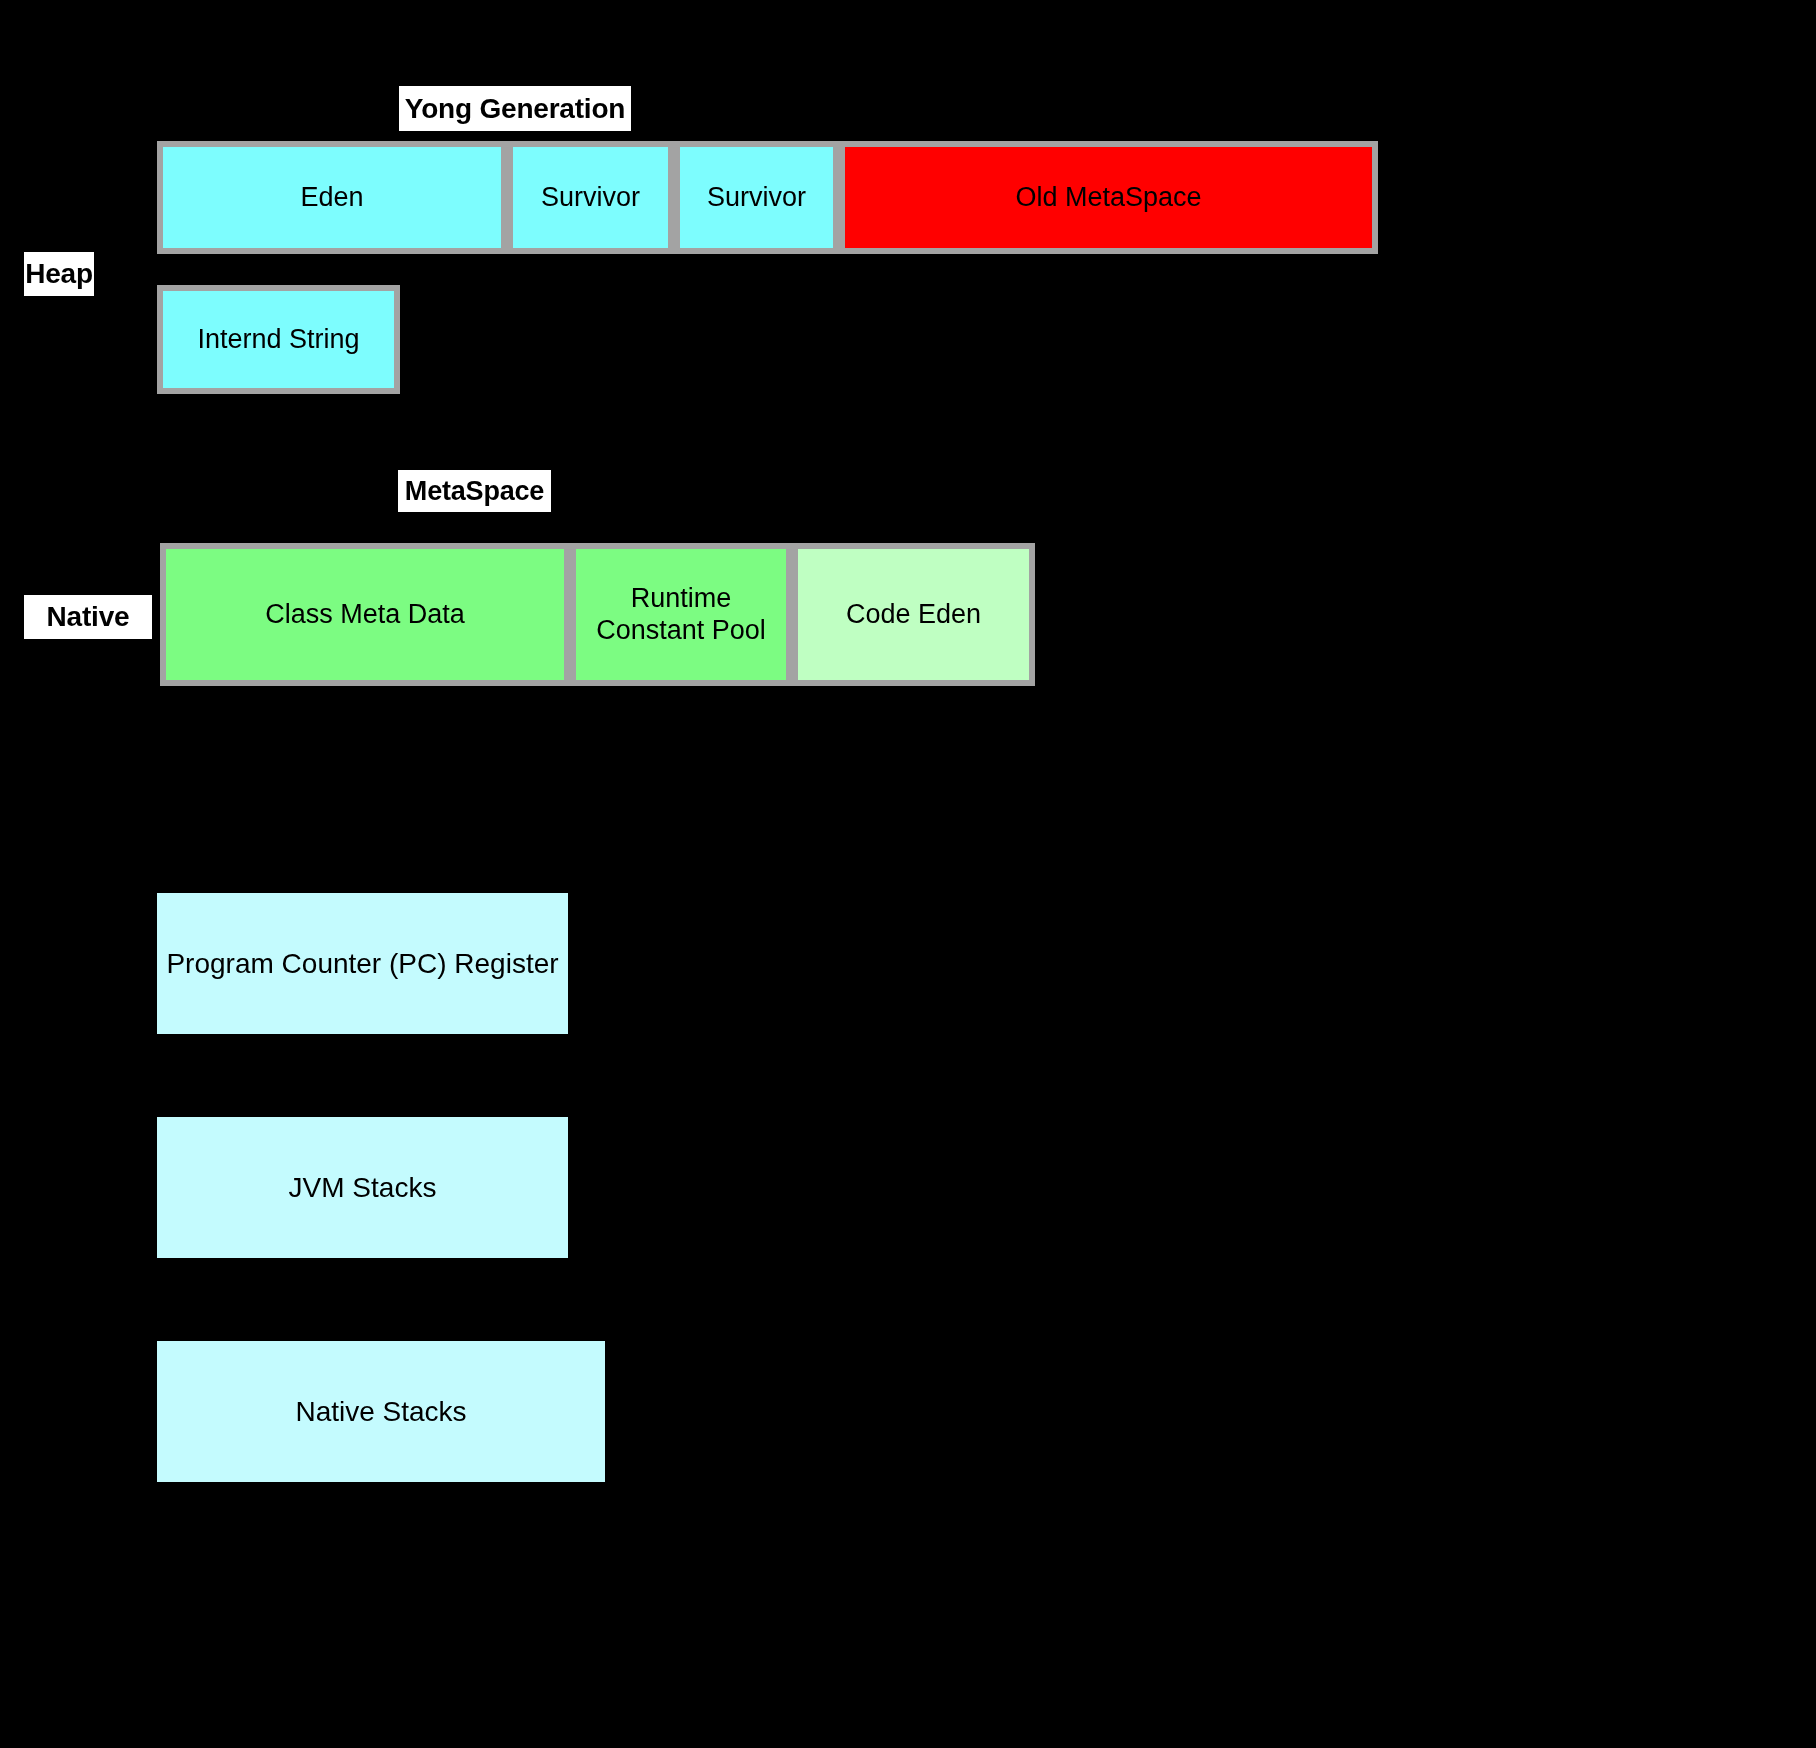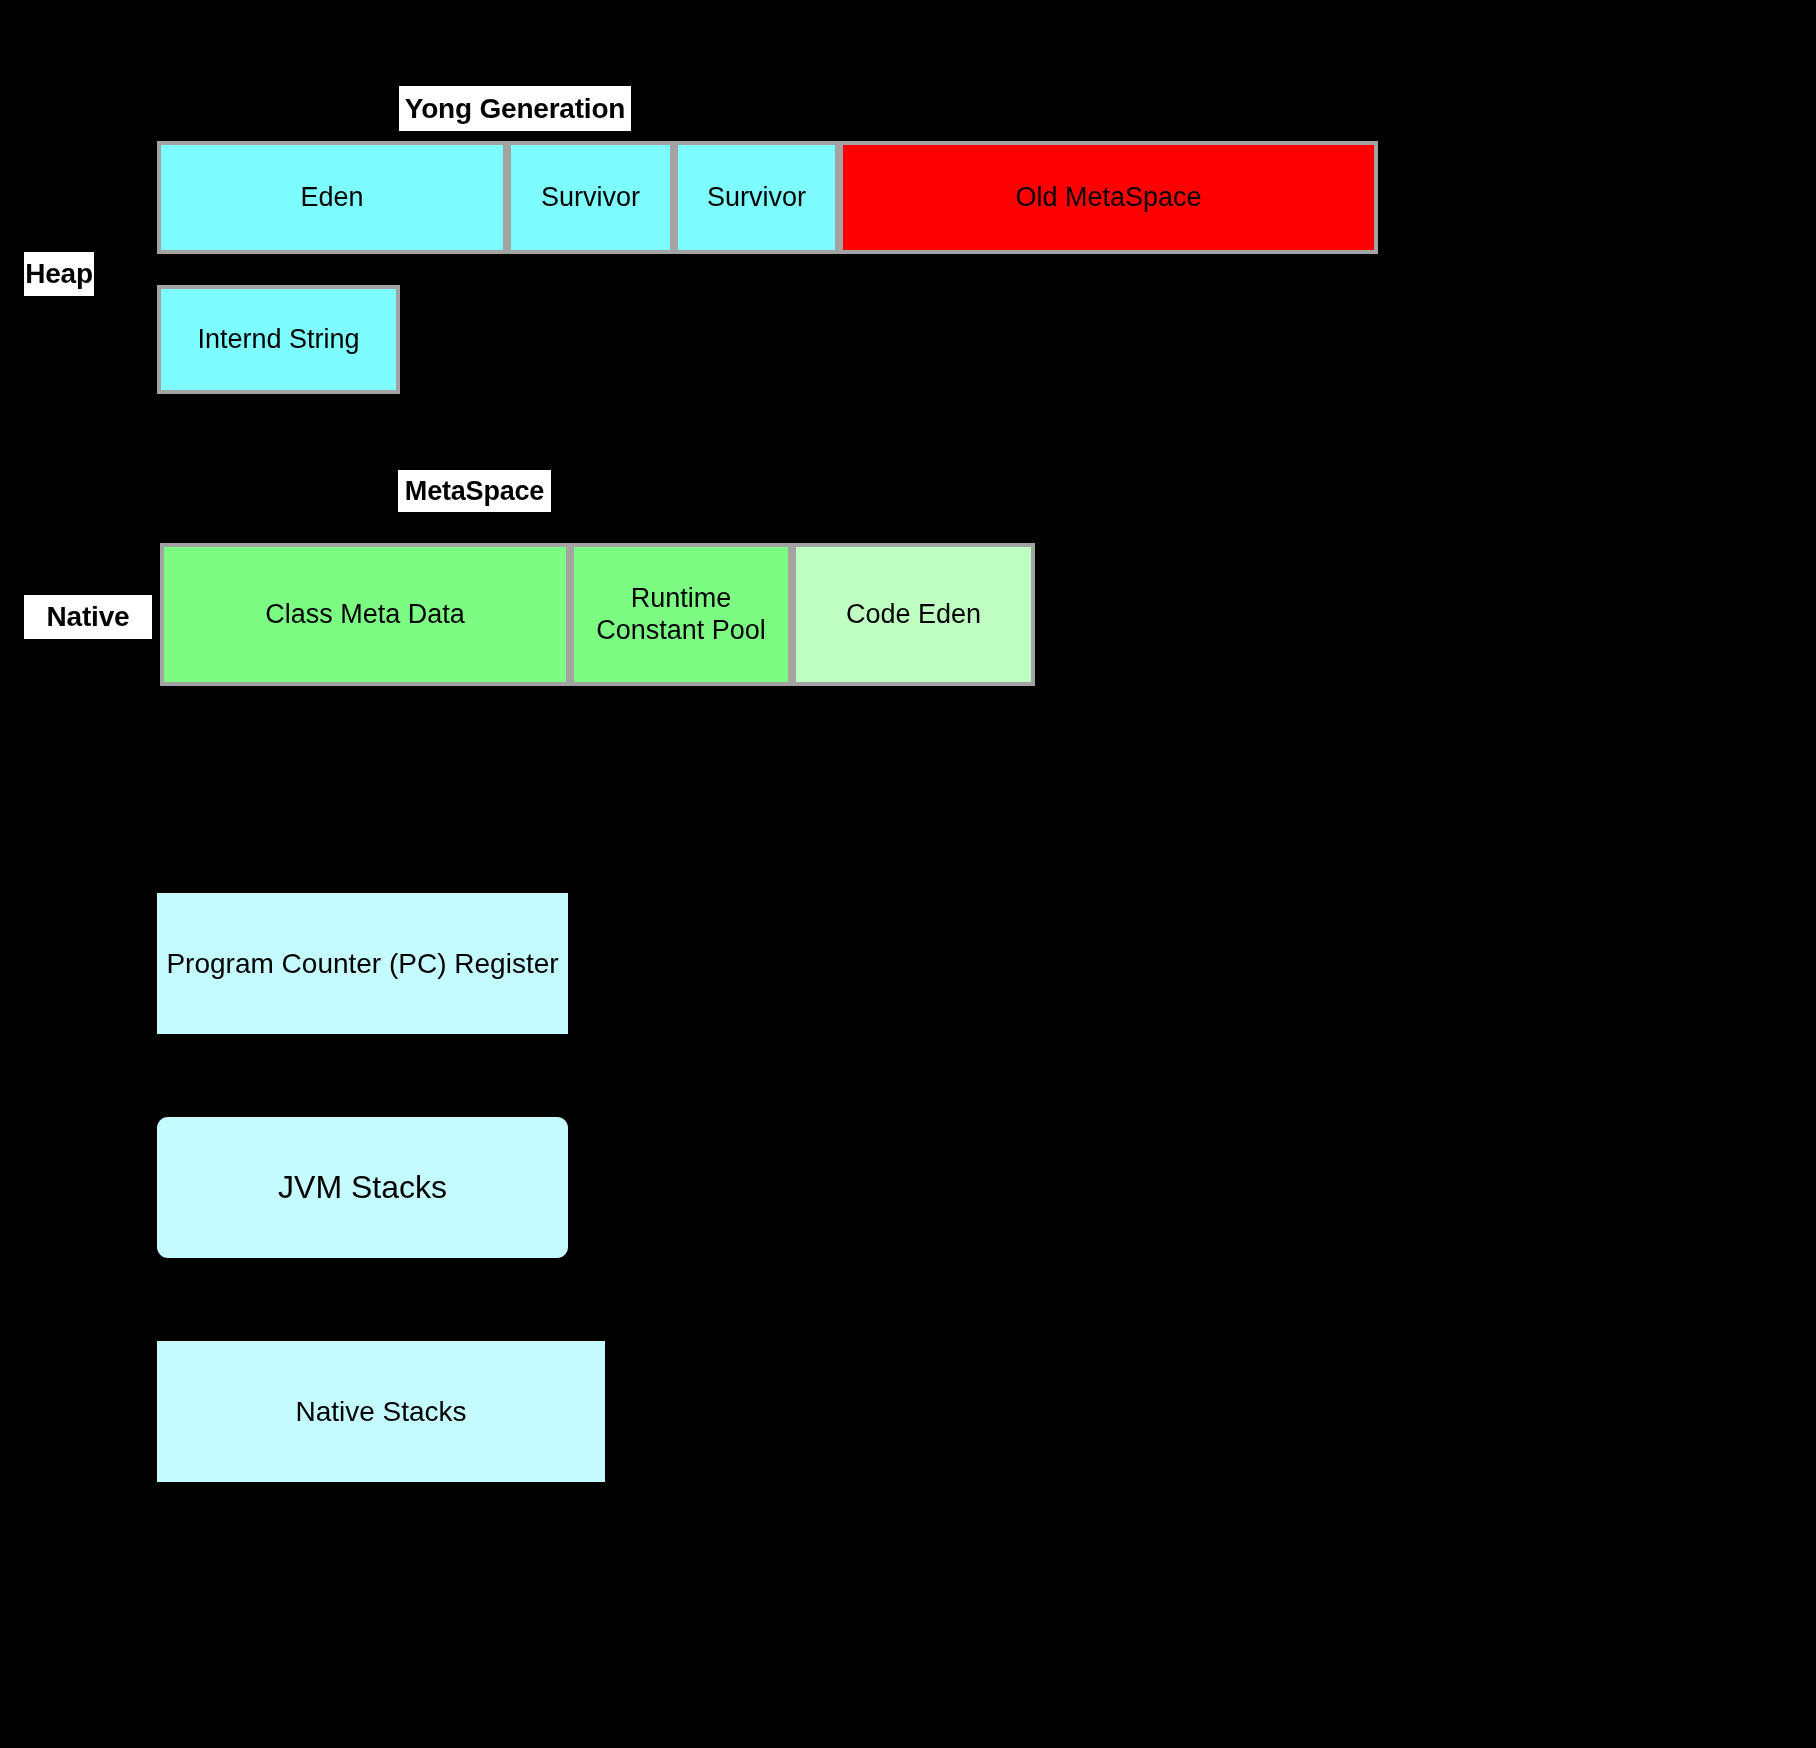--- a/index.html
+++ b/index.html
@@ -34,21 +34,21 @@
     position: absolute;
     box-sizing: border-box;
     display: flex;
     align-items: center;
     justify-content: center;
     text-align: center;
     color: #000000;
     line-height: 1.18;
   }
   .bordered {
-    border: 4px solid #a3a3a3;
+    border: 6px solid #a3a3a3;
   }
 
   .cyan      { background: #7DFDFE; }
   .red       { background: #FF0000; }
   .green     { background: #7CFC82; }
   .lightgreen{ background: #BFFFC2; }
   .lightcyan { background: #C4FBFE; }
 
   .label-line { display: block; }
 </style>
@@ -81,17 +81,17 @@
     <span>
       <span class="label-line">Runtime</span>
       <span class="label-line">Constant Pool</span>
     </span>
   </div>
 
   <div class="box bordered lightgreen" style="left:792px; top:543px; width:243px; height:143px; font-size:27px;">Code Eden</div>
 
   <div class="box lightcyan" style="left:157px; top:893px; width:411px; height:141px; font-size:28px;">Program Counter (PC) Register</div>
 
-  <div class="box lightcyan" style="left:157px; top:1117px; width:411px; height:141px; font-size:32px;border-radius:11px;">JVM Stacks</div>
+  <div class="box lightcyan" style="left:157px; top:1117px; width:411px; height:141px; font-size:28px;">JVM Stacks</div>
 
   <div class="box lightcyan" style="left:157px; top:1341px; width:448px; height:141px; font-size:28px;">Native Stacks</div>
 
 </div>
 
 </body></html>

